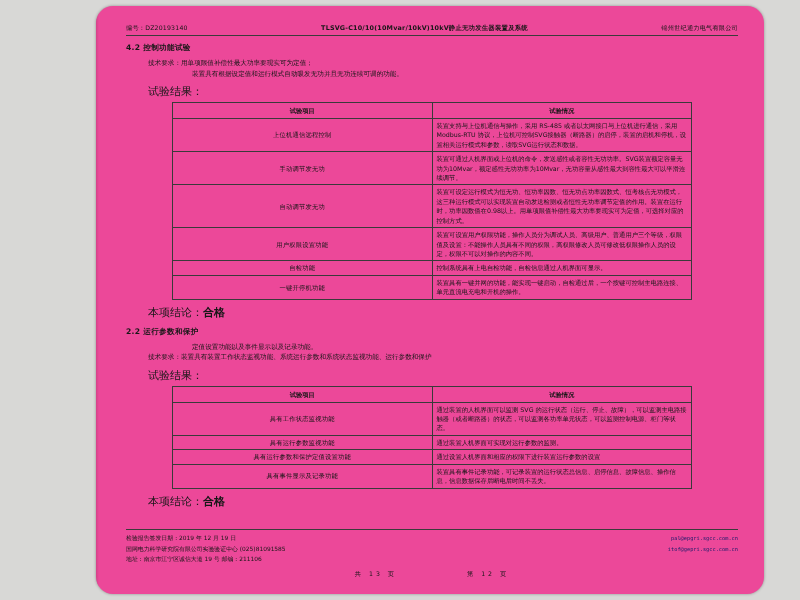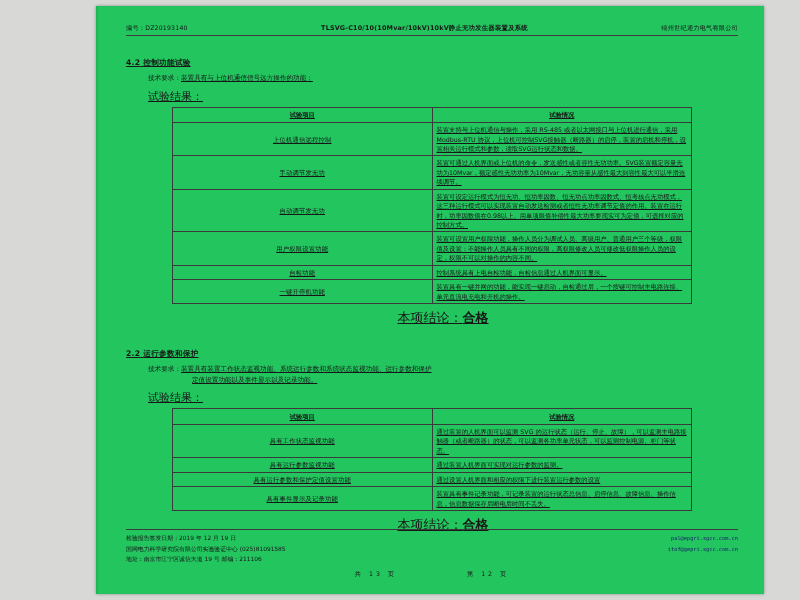--- a/index.html
+++ b/index.html
@@ -12,23 +12,24 @@
     background: #d8d8d6;
     font-family: "DejaVu Sans", "Liberation Sans", sans-serif;
     overflow: hidden;
   }
   .page {
     position: absolute;
     left: 96px;
     top: 6px;
     width: 668px;
     height: 588px;
-    background: #22c55e;
+    background: #ec4899;
     box-shadow: 0 0 3px rgba(0,0,0,0.35);
     overflow: hidden;
+    border-radius: 17px;
   }
   .page-inner {
     position: absolute;
     left: 0; top: 0; right: 0; bottom: 0;
     padding: 18px 26px 10px 30px;
     box-sizing: border-box;
     color: #171717;
   }
 
   
@@ -45,21 +46,21 @@
   .doc-header .hdr-mid {
     flex: 1;
     text-align: center;
     font-weight: bold;
     font-size: 6.4px;
     white-space: nowrap;
   }
   .doc-header .hdr-right { white-space: nowrap; }
 
   
-  .section { margin-top: 22px; text-decoration: underline; }
+  .section { margin-top: 7px; }
   .sec-title {
     font-size: 7.6px;
     font-weight: bold;
     margin-bottom: 5px;
     letter-spacing: 0.3px;
   }
   .req-block {
     font-size: 6.6px;
     line-height: 1.62;
     margin-left: 22px;
@@ -101,24 +102,23 @@
   td.col-item {
     width: 86px;
     text-align: center;
     font-weight: bold;
     letter-spacing: 0.2px;
   }
   td.col-desc {
     text-align: left;
   }
   .conclusion {
-    font-size: 13px;
+    font-size: 11px;
     margin-left: 22px;
     margin-top: 5px;
-    text-align: center;
   }
   .conclusion b { font-weight: bold; }
 
   
   .footer {
     position: absolute;
     left: 30px;
     right: 26px;
     bottom: 14px;
     font-size: 5.9px;
@@ -169,22 +169,23 @@
     </div>
 
     <div class="section">
       <div class="sec-title">
         <span>4.2</span>
         <span>控制功能试验</span>
       </div>
 
       <div class="req-block">
         <div class="req-line">
-          <span class="req-label">技术要求：</span><span>装置具有与上位机通信信号远方操作的功能；</span>
+          <span class="req-label">技术要求：</span><span>用单项限值补偿性最大功率要现实可为定值；</span>
         </div>
+        <div class="req-line indent">装置具有根据设定值和运行模式自动吸发无功并且无功连续可调的功能。</div>
       </div>
 
       <div class="result-label">试验结果：</div>
 
       <table class="rt">
         <tbody>
             <tr>
           <th class="col-item">试验项目</th>
           <th>试验情况</th>
         </tr>
@@ -220,24 +221,24 @@
       </div>
     </div>
 
     <div class="section">
       <div class="sec-title">
         <span>2.2</span>
         <span>运行参数和保护</span>
       </div>
 
       <div class="req-block">
+        <div class="req-line indent">定值设置功能以及事件显示以及记录功能。</div>
         <div class="req-line">
           <span class="req-label">技术要求：</span><span>装置具有装置工作状态监视功能、系统运行参数和系统状态监视功能、运行参数和保护</span>
         </div>
-        <div class="req-line indent">定值设置功能以及事件显示以及记录功能。</div>
       </div>
 
       <div class="result-label">试验结果：</div>
 
       <table class="rt">
         <tbody>
             <tr>
           <th class="col-item">试验项目</th>
           <th>试验情况</th>
         </tr>

